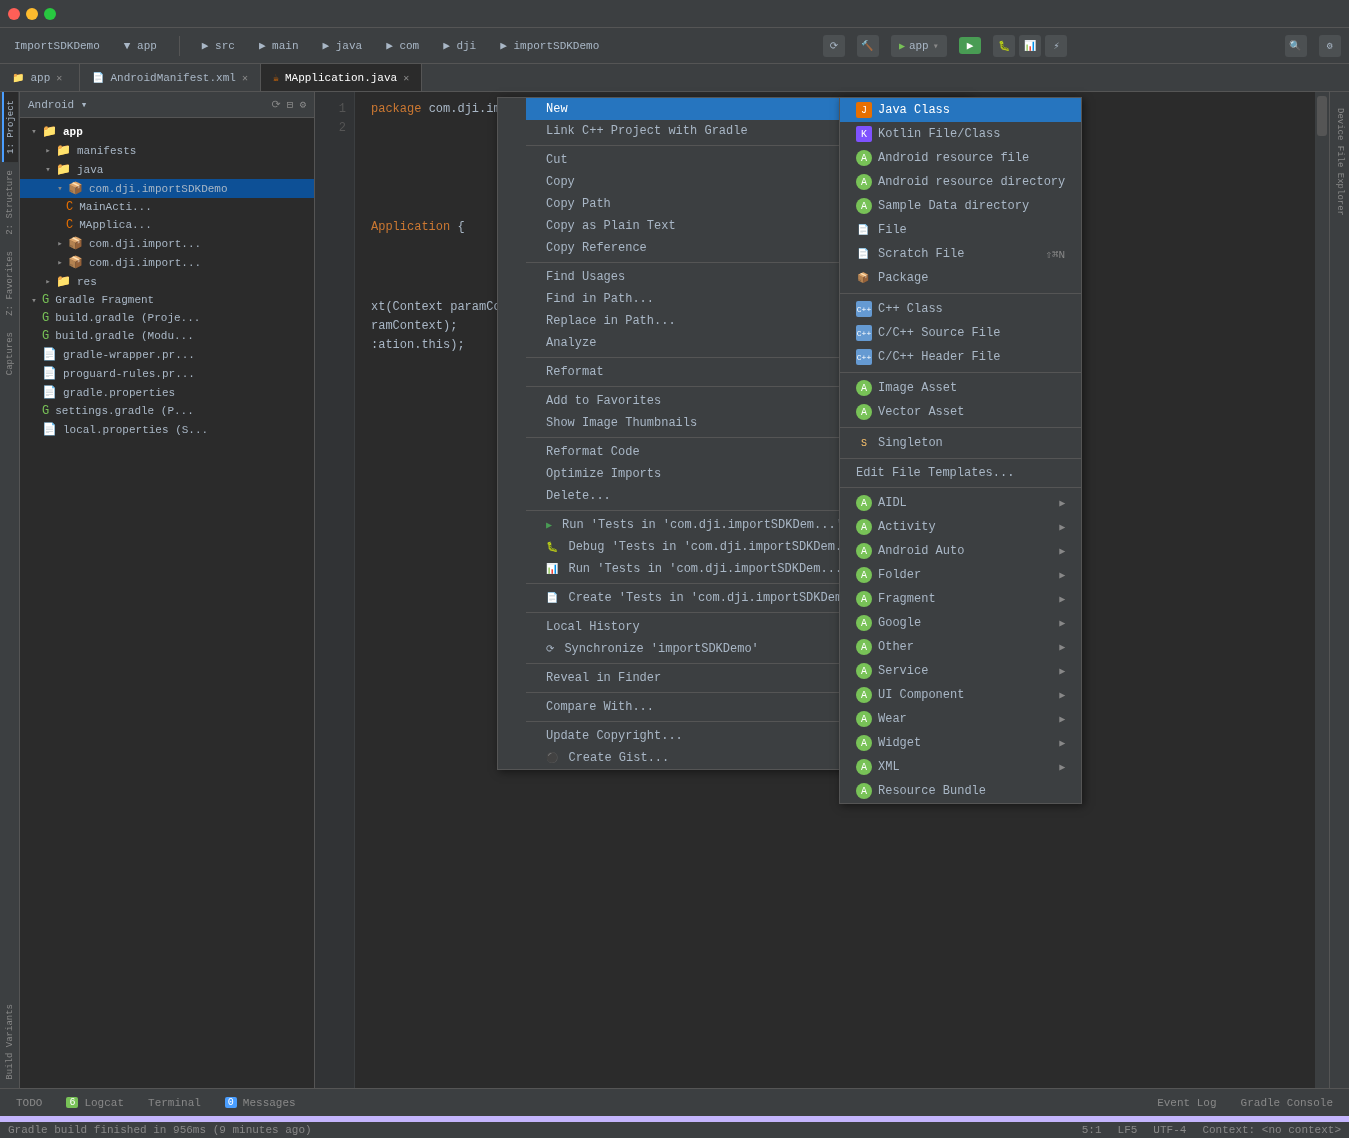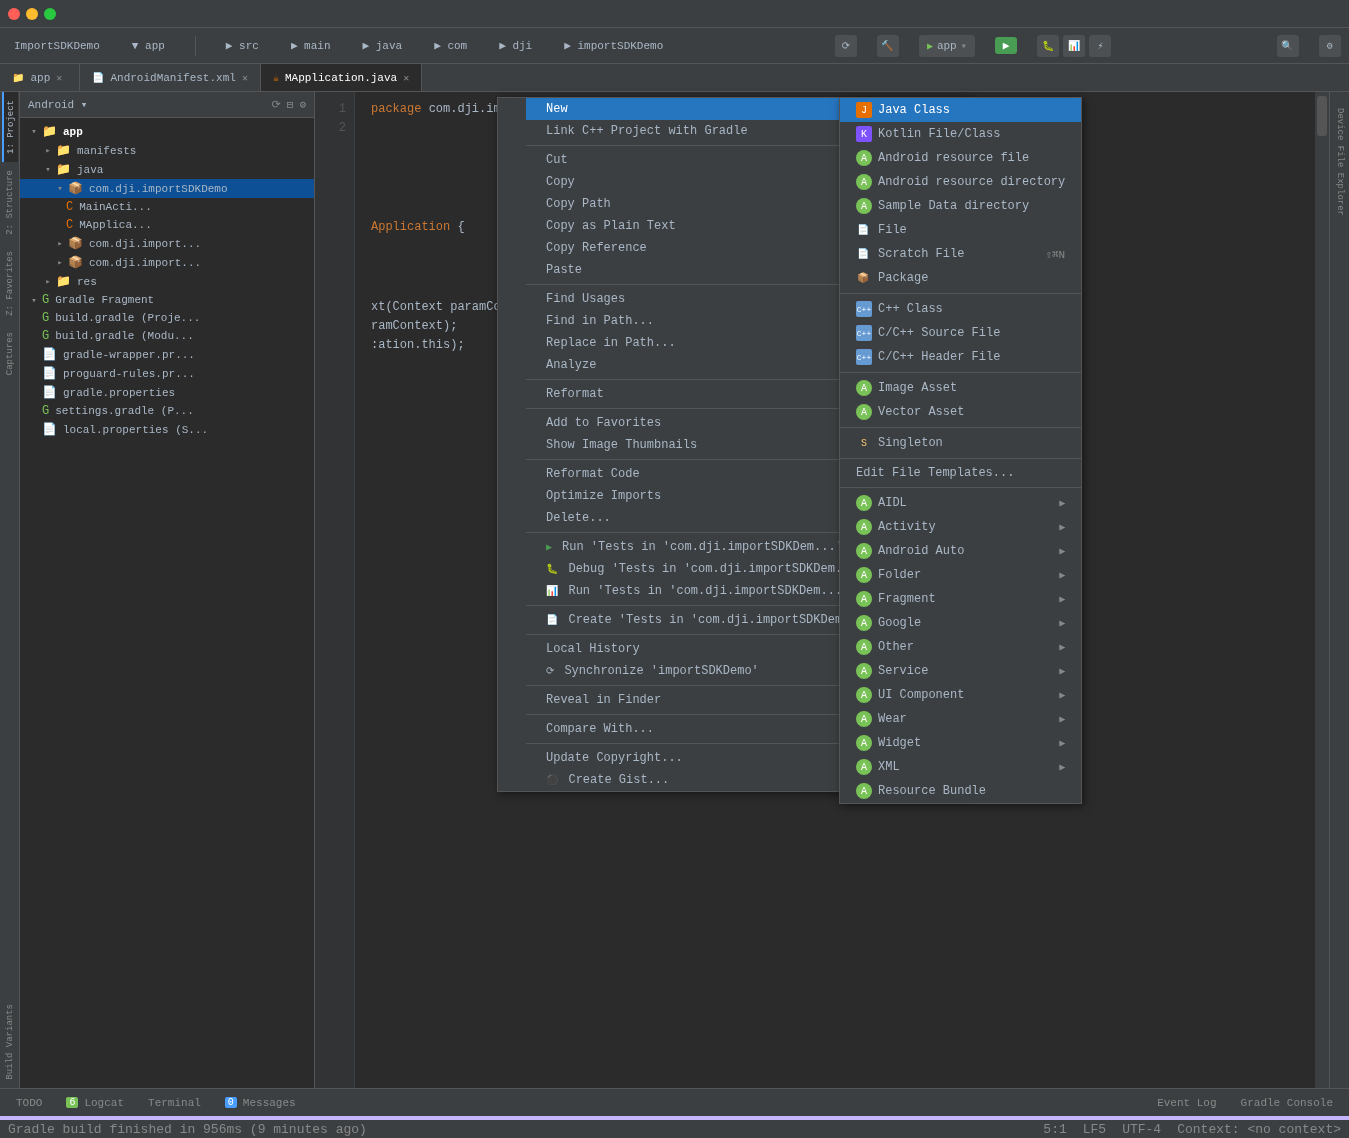--- a/index.html
+++ b/index.html
@@ -45,21 +45,21 @@
       white-space: nowrap;
     }
 
     
     .toolbar {
       height: 36px;
       background: #3c3f41;
       display: flex;
       align-items: center;
       padding: 0 8px;
-      gap: 20px;
+      gap: 12px;
       border-bottom: 1px solid #555;
     }
     .toolbar-item {
       padding: 2px 6px;
       font-size: 11px;
       color: #a9b7c6;
       cursor: pointer;
       border-radius: 3px;
     }
     .toolbar-separator { width: 1px; height: 20px; background: #555; margin: 0 4px; }
@@ -235,22 +235,22 @@
       gap: 4px;
       border-radius: 3px;
     }
 
     .status-bar {
       height: 22px;
       background: #3c3f41;
       display: flex;
       align-items: center;
       padding: 0 8px;
-      border-top: 4px solid #c4b5fd;
-      font-size: 13px;
+      border-top: 6px solid #c4b5fd;
+      font-size: 11px;
       color: #888;
       justify-content: space-between;
     }
     .status-right {
       display: flex;
       gap: 16px;
     }
   </style>
 </head>
 <body>
@@ -506,26 +506,20 @@
         <div class="menu-item-left">
           <span>Copy as Plain Text</span>
         </div>
       </div>
       <div class="menu-item">
         <div class="menu-item-left">
           <span>Copy Reference</span>
         </div>
         <div class="menu-item-right">⌥⌘C</div>
       </div>
-      <div class="menu-item">
-        <div class="menu-item-left">
-          <span>Paste</span>
-        </div>
-        <div class="menu-item-right">⌘V</div>
-      </div>
       <div class="menu-separator"></div>
       <div class="menu-item">
         <div class="menu-item-left">
           <span>Find Usages</span>
         </div>
         <div class="menu-item-right">⌥F7</div>
       </div>
       <div class="menu-item">
         <div class="menu-item-left">
           <span>Find in Path...</span>

